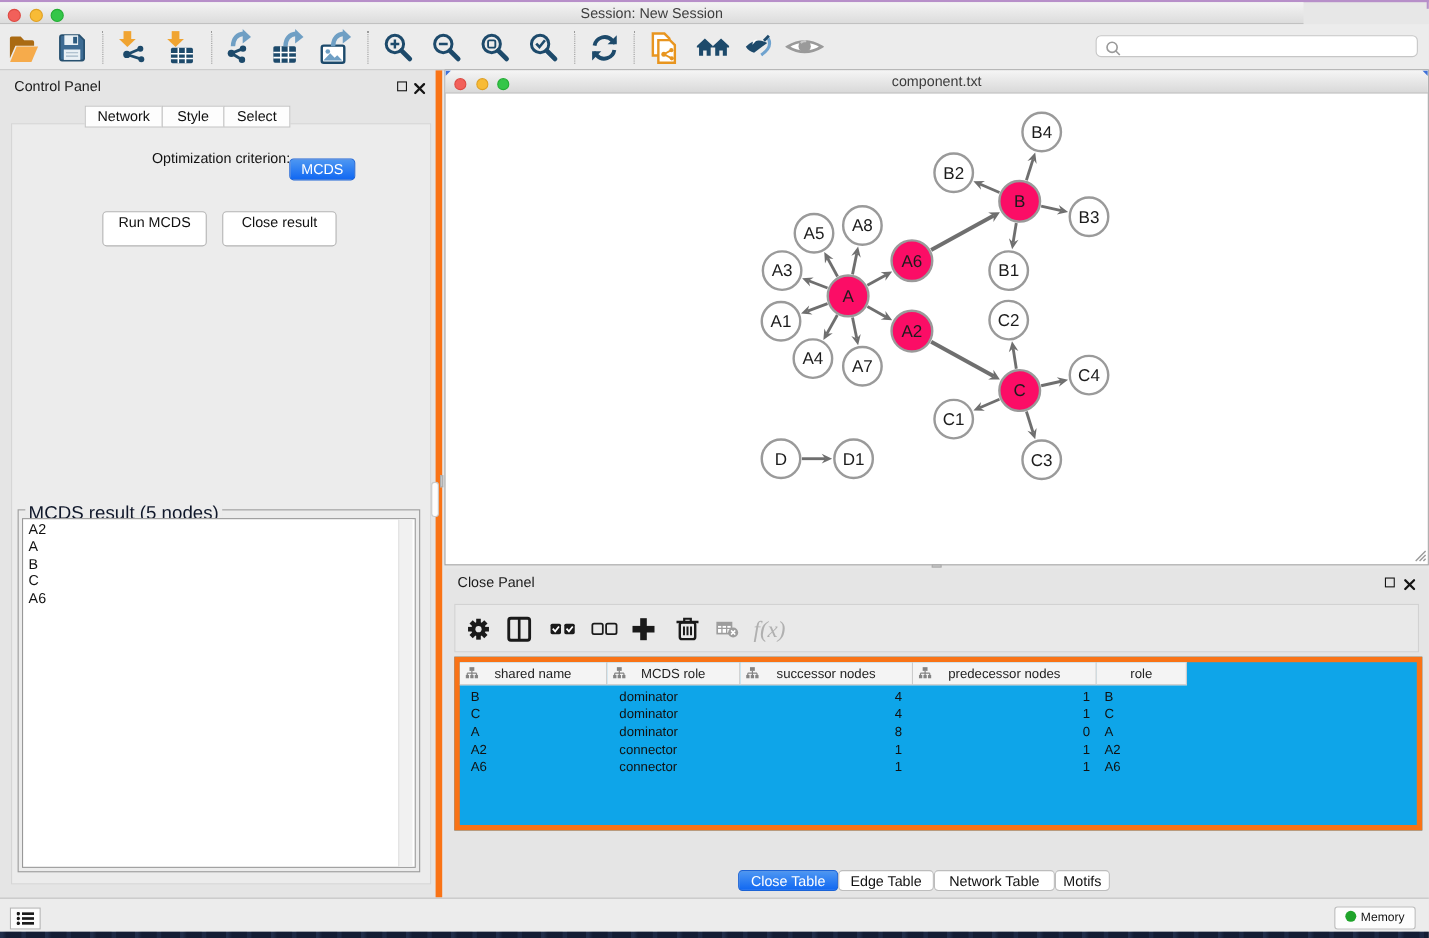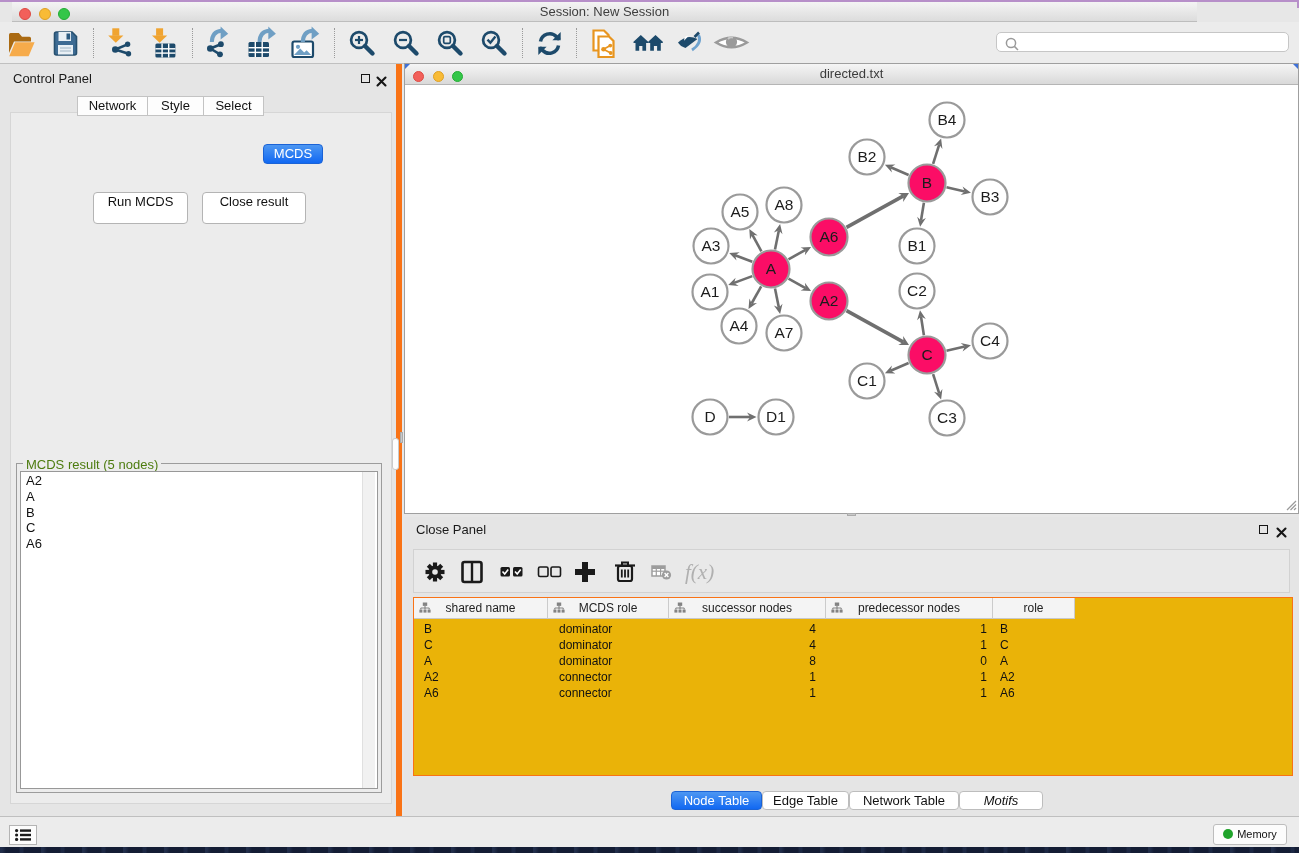--- a/index.html
+++ b/index.html
@@ -2,21 +2,21 @@
 <html><head>
 <meta charset="utf-8">
 <style>
 * { margin:0; padding:0; box-sizing:border-box; }
 html,body { width:1299px; height:853px; overflow:hidden; }
 body { font-family:"Liberation Sans", sans-serif; background:#e7e7e7; position:relative; }
 .abs { position:absolute; }
 
 
 #purpletop { left:0; top:0; width:1299px; height:2px; background:#b78fc9; }
-#titlebar { left:12px; top:2px; width:1185px; height:20px;
+#titlebar { left:0; top:2px; width:1185px; height:20px;
   background:linear-gradient(#f4f4f4,#dcdcdc); border-bottom:1px solid #bdbdbd; }
 #titlebar .title { width:100%; text-align:center; font-size:13px; color:#3e3e3e; line-height:20px; }
 .tl { border-radius:50%; width:12px; height:12px; top:6px; }
 #tl-r { left:7px;  background:#f2605a; border:1px solid #dd4a43; }
 #tl-y { left:27px; background:#f8bb36; border:1px solid #dfa023; }
 #tl-g { left:46px; background:#34c649; border:1px solid #23ad34; }
 
 #toolbar { left:0; top:22px; width:1299px; height:42px; background:#ececec; border-bottom:1px solid #c0c0c0; }
 .sep { position:absolute; top:6px; height:30px; width:0;
   border-left:1px dotted #9a9a9a; }
@@ -32,40 +32,40 @@
 .tab.sel { background:linear-gradient(#4d97f2,#1168f2); color:#fff; border:1px solid #1b63d6; border-radius:4px; }
 #innerpanel { left:10px; top:48px; width:382px; height:692px; background:#ececec; border:1px solid #d6d6d6; }
 #optlabel { left:0; top:72px; width:402px; text-align:center; font-size:13px; color:#111; }
 #dropdown { left:42px; top:95px; width:312px; height:20px; background:#fff;
   border:1px solid #ababab; border-radius:4px; font-size:13px; color:#111; line-height:18px; padding-left:13px; }
 #dd-step { right:-1px; top:-1px; width:20px; height:20px; border-radius:4px;
   background:linear-gradient(#4da0fc,#1f62e8); }
 .btn { position:absolute; height:32px; background:#fff; border:1px solid #b4b4b4; border-radius:4px;
   font-size:13px; color:#111; text-align:center; line-height:17px; }
 #fieldset { left:16px; top:399px; width:366px; height:330px; border:1px solid #9c9c9c; }
-#fieldset legend { position:absolute; left:6px; top:-7px; background:#ececec; padding:0 3px; font-size:13px; color:#4d7c0f; }
+#fieldset legend { position:absolute; left:6px; top:-7px; background:#ececec; padding:0 3px; font-size:17px; color:#0f172a; }
 #listbox { left:3px; top:7px; width:358px; height:318px; background:#fff; border:1px solid #989898; }
 #listbox { padding-top:1px; } #listbox .item { padding-left:5px; font-size:13px; height:15.8px; line-height:15.8px; color:#111; }
 #listscroll { right:2px; top:0px; width:13px; height:316px; background:#f1f1f1; border-left:1px solid #e0e0e0; }
 
 
 #netwin { left:404px; top:63px; width:895px; height:451px; background:#fff; border:1px solid #9f9f9f; }
 #nettitle { left:0; top:0; width:893px; height:21px; background:linear-gradient(#f5f5f5,#d9d9d9);
   border-bottom:1px solid #b5b5b5; }
 #nettitle .title { width:100%; text-align:center; font-size:13px; color:#3c3c3c; line-height:20px; }
 #nettitle .tl { top:7px; width:11px; height:11px; }
 #nt-r { left:8px;  background:#f2605a; border:1px solid #dd4a43; }
 #nt-y { left:28px; background:#f8bb36; border:1px solid #dfa023; }
 #nt-g { left:47px; background:#34c649; border:1px solid #23ad34; }
 
 
 #tpanel { left:404px; top:517px; width:895px; height:299px; background:#e5e5e5; }
 #tpanel .hdr { left:12px; top:5px; font-size:13px; color:#1a1a1a; }
 #ttoolbar { left:9px; top:32px; width:877px; height:44px; background:#e9e9e9; border:1px solid #d2d2d2; }
-#tablebox { left:9px; top:80px; width:880px; height:179px; background:#eab308; border:1px solid #f97316; }
+#tablebox { left:9px; top:80px; width:880px; height:158px; background:#0ea5e9; border:5px solid #f97316; }
 .th { position:absolute; top:0; height:21px; background:#f4f4f4; border-right:1px solid #cbcbcb; border-bottom:1px solid #c8c8c8;
   font-size:12px; color:#222; text-align:center; line-height:20px; }
 .tr { position:absolute; font-size:12px; color:#111; height:16.2px; line-height:16.2px; width:878px; left:0; }
 .tr span { position:absolute; }
 .thicon { position:absolute; left:5px; top:4px; }
 .tabs2 { position:absolute; top:274px; font-size:13px; }
 .tab2 { position:absolute; height:19px; line-height:18px; text-align:center; background:#fff;
   border:1px solid #bdbdbd; color:#111; border-radius:4px; }
 .tab2.sel { background:linear-gradient(#4d97f2,#1168f2); color:#fff; border:1px solid #1b63d6; }
 #status { left:0; top:816px; width:1299px; height:31px; background:#ececec; border-top:1px solid #bfbfbf; }
@@ -233,41 +233,42 @@
   <div class="abs" style="left:376px;top:9px;"><svg width="11" height="11" viewBox="0 0 11 11">
         <path d="M1.5,1.5 L9.5,9.5 M9.5,1.5 L1.5,9.5" stroke="#151515" stroke-width="2.1" stroke-linecap="round"></path>
       </svg></div>
   <div class="tabrow">
     <div class="tab" style="left:77px;width:71px;">Network</div>
     <div class="tab" style="left:147px;width:57px;">Style</div>
     <div class="tab" style="left:203px;width:61px;">Select</div>
     <div class="tab sel" style="left:263px;width:60px;margin-top:48px;">MCDS</div>
   </div>
   <div class="abs" id="innerpanel"></div>
+  <div class="abs" id="optlabel">Optimization criterion:</div>
   <div class="btn" style="left:93px;top:128px;width:95px;">Run MCDS</div>
   <div class="btn" style="left:202px;top:128px;width:104px;">Close result</div>
   <div class="abs" id="fieldset">
     <legend>MCDS result (5 nodes)</legend>
     <div class="abs" id="listbox">
       <div class="item">A2</div>
       <div class="item">A</div>
       <div class="item">B</div>
       <div class="item">C</div>
       <div class="item">A6</div>
       <div class="abs" id="listscroll"></div>
     </div>
   </div>
 </div>
 
 <div class="abs" id="netwin">
   <div class="abs" id="nettitle">
     <div class="abs tl" id="nt-r"></div>
       <div class="abs tl" id="nt-y"></div>
       <div class="abs tl" id="nt-g"></div>
-    <div class="title">directed.txt</div>
+    <div class="title">component.txt</div>
   </div>
 
   <svg class="abs" style="left:0;top:0" width="893" height="448" viewBox="0 0 893 448">
     <path d="M0,0 h5 l-5,5 z" fill="#3f71d8"></path>
     <path d="M893,0 h-5 l5,5 z" fill="#3f71d8"></path>
     <g stroke="#9a9a9a" stroke-width="1.3">
       <line x1="882" y1="446" x2="891" y2="437"></line>
       <line x1="885.5" y1="446" x2="891" y2="440.5"></line>
       <line x1="889" y1="446" x2="891" y2="444"></line>
     </g>
@@ -484,24 +485,24 @@
       </div>
 <div class="tr" style="top:87.3px">
 <span style="left:10px">A6</span>
         <span style="left:145px">connector</span>
 <span style="left:302px;width:100px;text-align:right">1</span>
 <span style="left:473px;width:100px;text-align:right">1</span>
 <span style="left:586px">A6</span>
       </div>
   </div>
   <div class="tabs2">
-    <div class="tab2 sel" style="left:267px;width:91px;">Node Table</div>
+    <div class="tab2 sel" style="left:267px;width:91px;">Close Table</div>
     <div class="tab2" style="left:358px;width:87px;">Edge Table</div>
     <div class="tab2" style="left:445px;width:110px;">Network Table</div>
-    <div class="tab2" style="left:555px;width:84px;font-style:italic;">Motifs</div>
+    <div class="tab2" style="left:555px;width:50px;">Motifs</div>
   </div>
 </div>
 
 <div class="abs" id="status">
   <div class="abs" id="listbtn">
       <svg width="16" height="12" viewBox="0 0 16 12" style="position:absolute;left:5px;top:3px">
         <g fill="#1a1a1a">
           <circle cx="1.6" cy="1.6" r="1.6"></circle>
           <circle cx="1.6" cy="6" r="1.6"></circle>
           <circle cx="1.6" cy="10.4" r="1.6"></circle>

